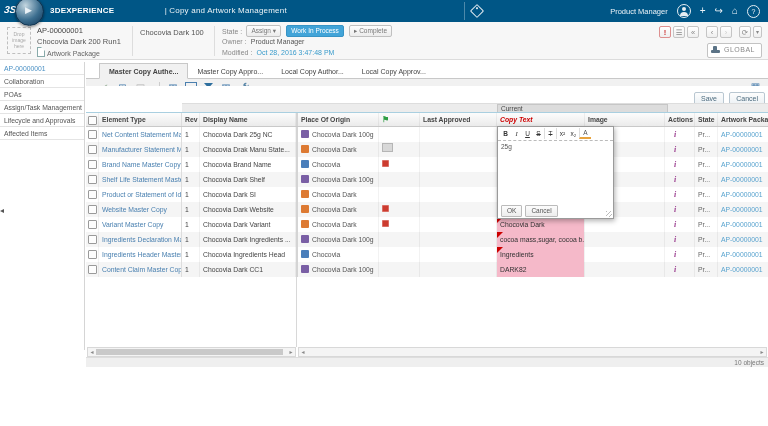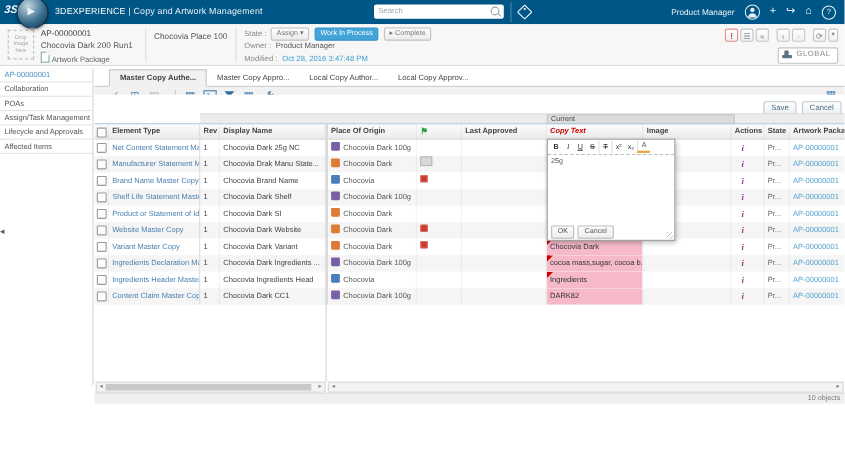--- a/index.html
+++ b/index.html
@@ -5,22 +5,22 @@
   html,body{margin:0;padding:0;background:#fff;}
   #app{position:relative;width:768px;height:426px;font-family:"Liberation Sans",sans-serif;background:#fff;overflow:hidden;font-size:8px;color:#444;}
   
   .topbar{position:absolute;left:0;top:0;width:768px;height:22px;background:#005686;color:#fff;}
   .dslogo{position:absolute;left:4px;top:4px;font-size:10px;font-weight:bold;font-style:italic;color:#fff;transform:skew(-6deg);}
   .compass{position:absolute;left:15px;top:-3px;width:27px;height:27px;border-radius:50%;
     background:radial-gradient(circle at 35% 28%, #c3d6e0, #3c6e8f 55%, #14395a 95%);
     border:1px solid #0d2f4a;box-shadow:0 1px 3px rgba(0,0,0,.5);z-index:3;}
   .compass .play{position:absolute;left:9px;top:7px;font-size:9px;color:#eaf2f7;}
   .brand{position:absolute;left:50px;top:6px;font-size:8px;letter-spacing:.2px;}
-  .brand b{font-weight:normal;}
-  .brand span{opacity:.92;font-weight:normal;}
+  .brand b{font-weight:bold;}
+  .brand span{opacity:.92;font-weight:normal;margin-left:48px;}
   .searchwrap{position:absolute;left:340px;top:4px;width:118px;height:13px;background:#fff;border-radius:2px;}
   .searchwrap input{position:absolute;left:0;top:0;width:100%;height:100%;border:0;background:transparent;font-size:7px;padding:0 16px 0 4px;box-sizing:border-box;color:#555;font-family:"Liberation Sans",sans-serif;outline:none;}
   .searchwrap input::placeholder{color:#9aa7ad;}
   .mag{position:absolute;right:4px;top:2px;width:6px;height:6px;border:1px solid #8fa6b2;border-radius:50%;}
   .mag::after{content:'';position:absolute;left:5px;top:6px;width:4px;height:1px;background:#8fa6b2;transform:rotate(45deg);}
   .tdiv{position:absolute;left:464px;top:2px;height:18px;border-left:1px solid rgba(255,255,255,.3);}
   .tagic{position:absolute;left:472px;top:6px;width:8px;height:8px;border:1px solid #e6eef3;border-radius:1px;transform:rotate(45deg);}
   .tagic::after{content:'';position:absolute;left:1px;top:1px;width:2px;height:2px;border-radius:50%;background:#e6eef3;}
   .tbright{position:absolute;right:8px;top:0;height:22px;display:flex;align-items:center;gap:9px;}
   .role{font-size:7.5px;color:#eaf2f7;}
@@ -147,45 +147,41 @@
 <body>
 
 <div id="app">
 
   <header class="topbar">
     <span class="dslogo">3S</span>
     <span class="compass">
         <span class="play">▶</span>
       </span>
     <div class="brand"><b>3DEXPERIENCE</b> <span>| Copy and Artwork Management</span></div>
-    <div class="searchwrap">
-      <input placeholder="Search" style="">
-      <span class="mag"></span>
-    </div>
     <span class="tdiv"></span>
     <span class="tagic"></span>
     <div class="tbright">
       <span class="role">Product Manager</span>
       <span class="avatar"></span>
       <span class="tbi">+</span>
       <span class="tbi">↪</span>
       <span class="tbi">⌂</span>
       <span class="helpi">?</span>
     </div>
   </header>
 
   <section class="ctx">
     <div class="dropzone">Drop image here</div>
     <div class="idblock">
       <div class="oid">AP-00000001</div>
       <div class="oname">Chocovia Dark 200 Run1</div>
       <div class="otype"><span class="docicon"></span><span>Artwork Package</span></div>
     </div>
     <div class="vsep s1"></div>
-    <div class="product">Chocovia Place 100</div>
+    <div class="product">Chocovia Dark 100</div>
     <div class="vsep s2"></div>
     <div class="stateblock">
       <div class="srow">
         <span class="lbl">State :</span>
         <span class="sbtn"><span>Assign</span> <span>▾</span></span>
         <span class="sbtn wip">Work In Process</span>
         <span class="sbtn"><span>▸</span> <span>Complete</span></span>
       </div>
       <div class="srow">
         <span class="lbl">Owner :</span>

